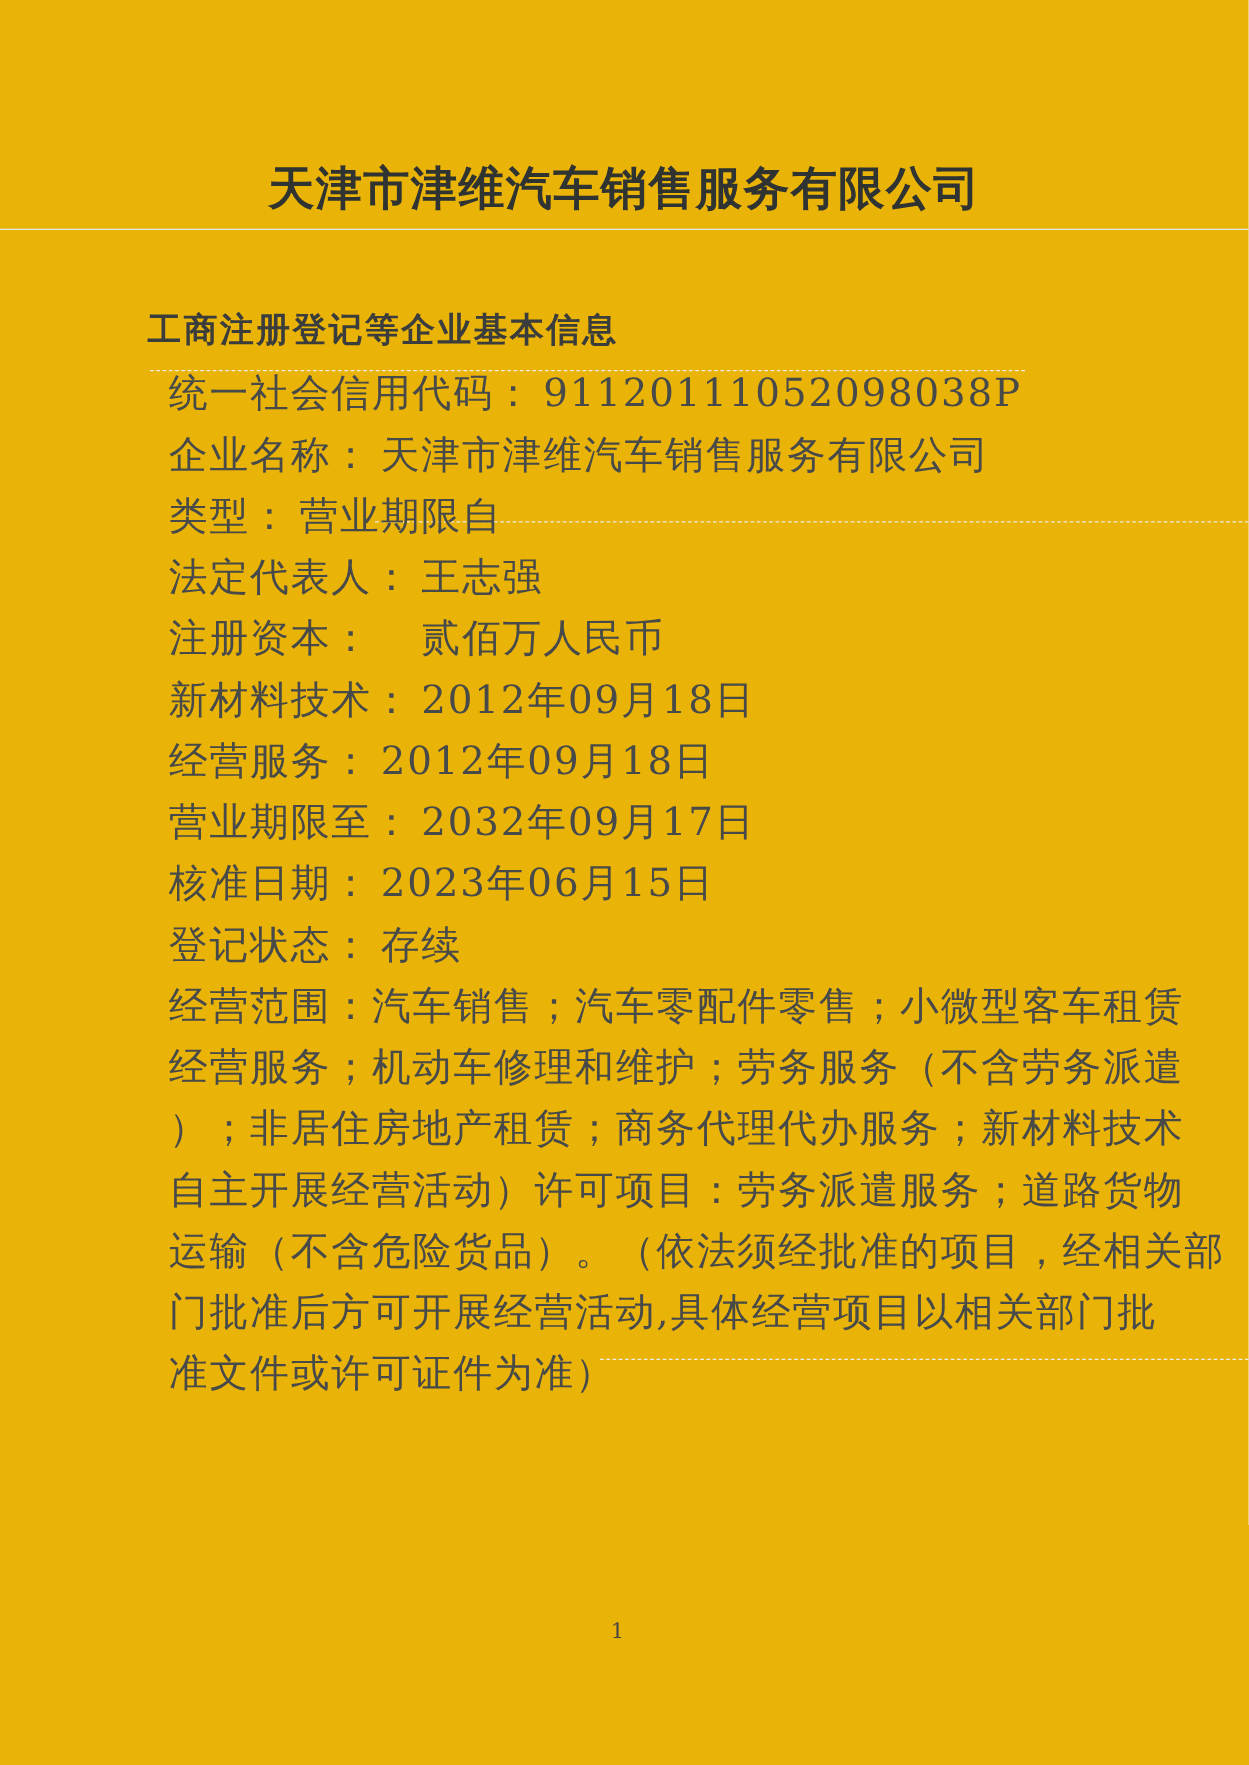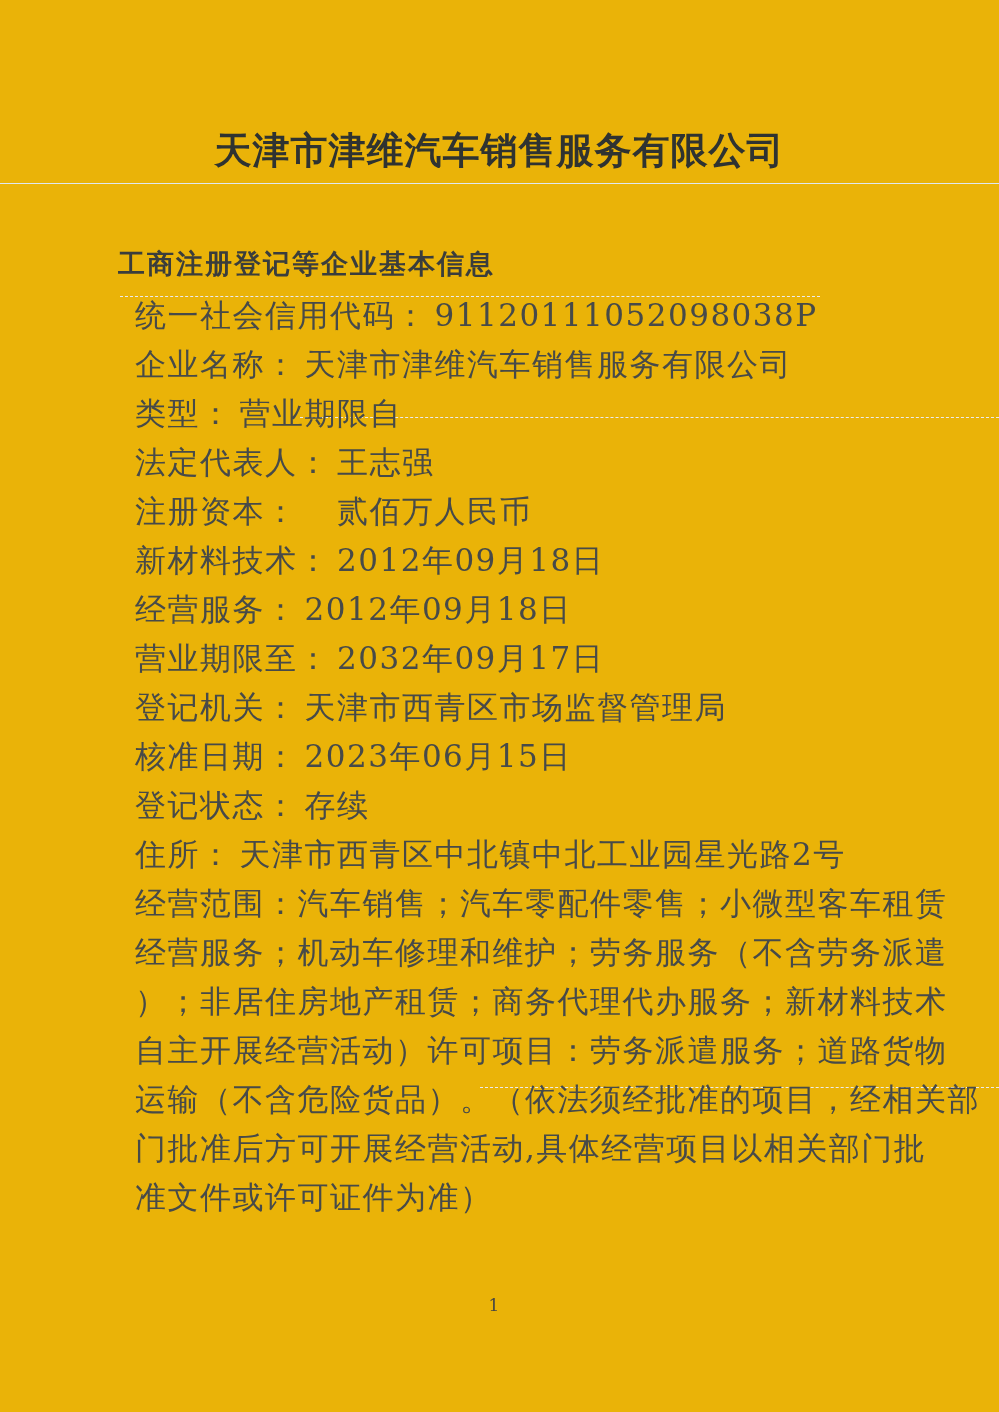--- a/index.html
+++ b/index.html
@@ -117,35 +117,29 @@
     </div>
 
     <div class="line">
       <span class="lbl">经营服务：</span><span class="val">2012年09月18日</span>
     </div>
 
     <div class="line">
       <span class="lbl">营业期限至：</span><span class="val">2032年09月17日</span>
     </div>
 
-    <div class="line">
-      <span class="lbl">登记机关：</span><span class="val">天津市西青区市场监督管理局</span>
-    </div>
 
     <div class="line">
       <span class="lbl">核准日期：</span><span class="val">2023年06月15日</span>
     </div>
 
     <div class="line">
       <span class="lbl">登记状态：</span><span class="val">存续</span>
     </div>
 
-    <div class="line">
-      <span class="lbl">住所：</span><span class="val">天津市西青区中北镇中北工业园星光路2号</span>
-    </div>
 
     <div class="line">经营范围：汽车销售；汽车零配件零售；小微型客车租赁</div>
     <div class="line">经营服务；机动车修理和维护；劳务服务（不含劳务派遣</div>
     <div class="line">）；非居住房地产租赁；商务代理代办服务；新材料技术</div>
     <div class="line">自主开展经营活动）许可项目：劳务派遣服务；道路货物</div>
     <div class="line">运输（不含危险货品）。（依法须经批准的项目，经相关部</div>
     <div class="line">门批准后方可开展经营活动,具体经营项目以相关部门批</div>
     <div class="line">准文件或许可证件为准）</div>
 
   </div>

